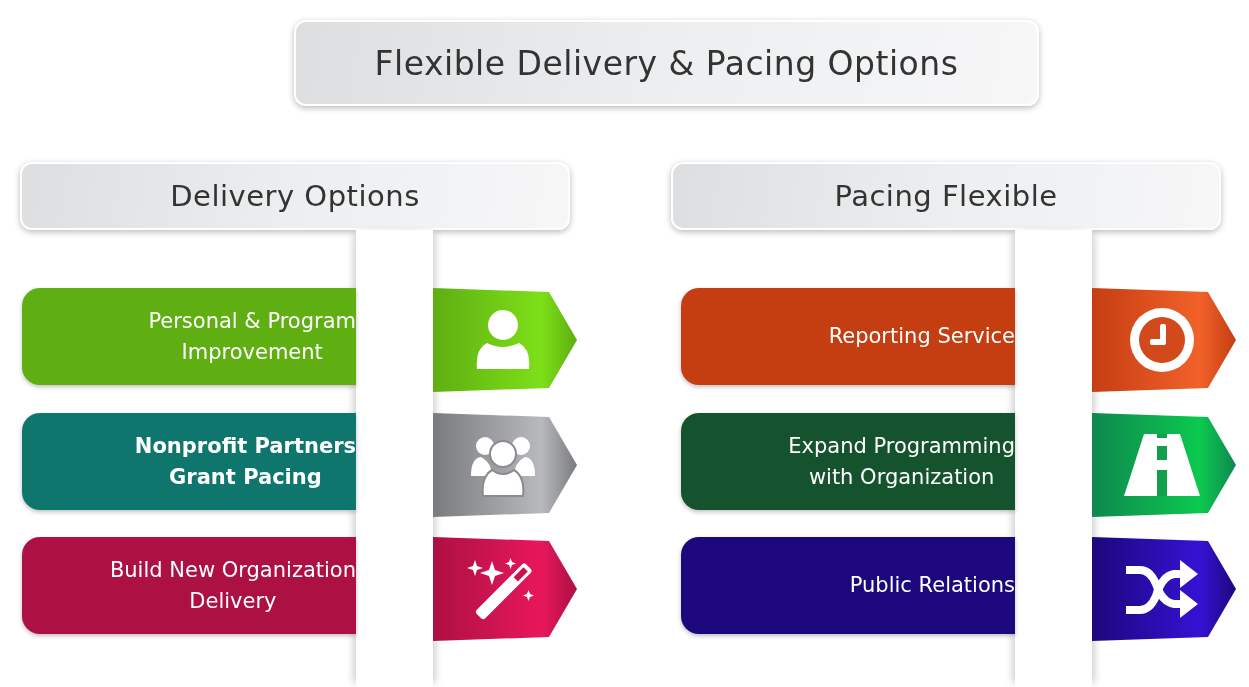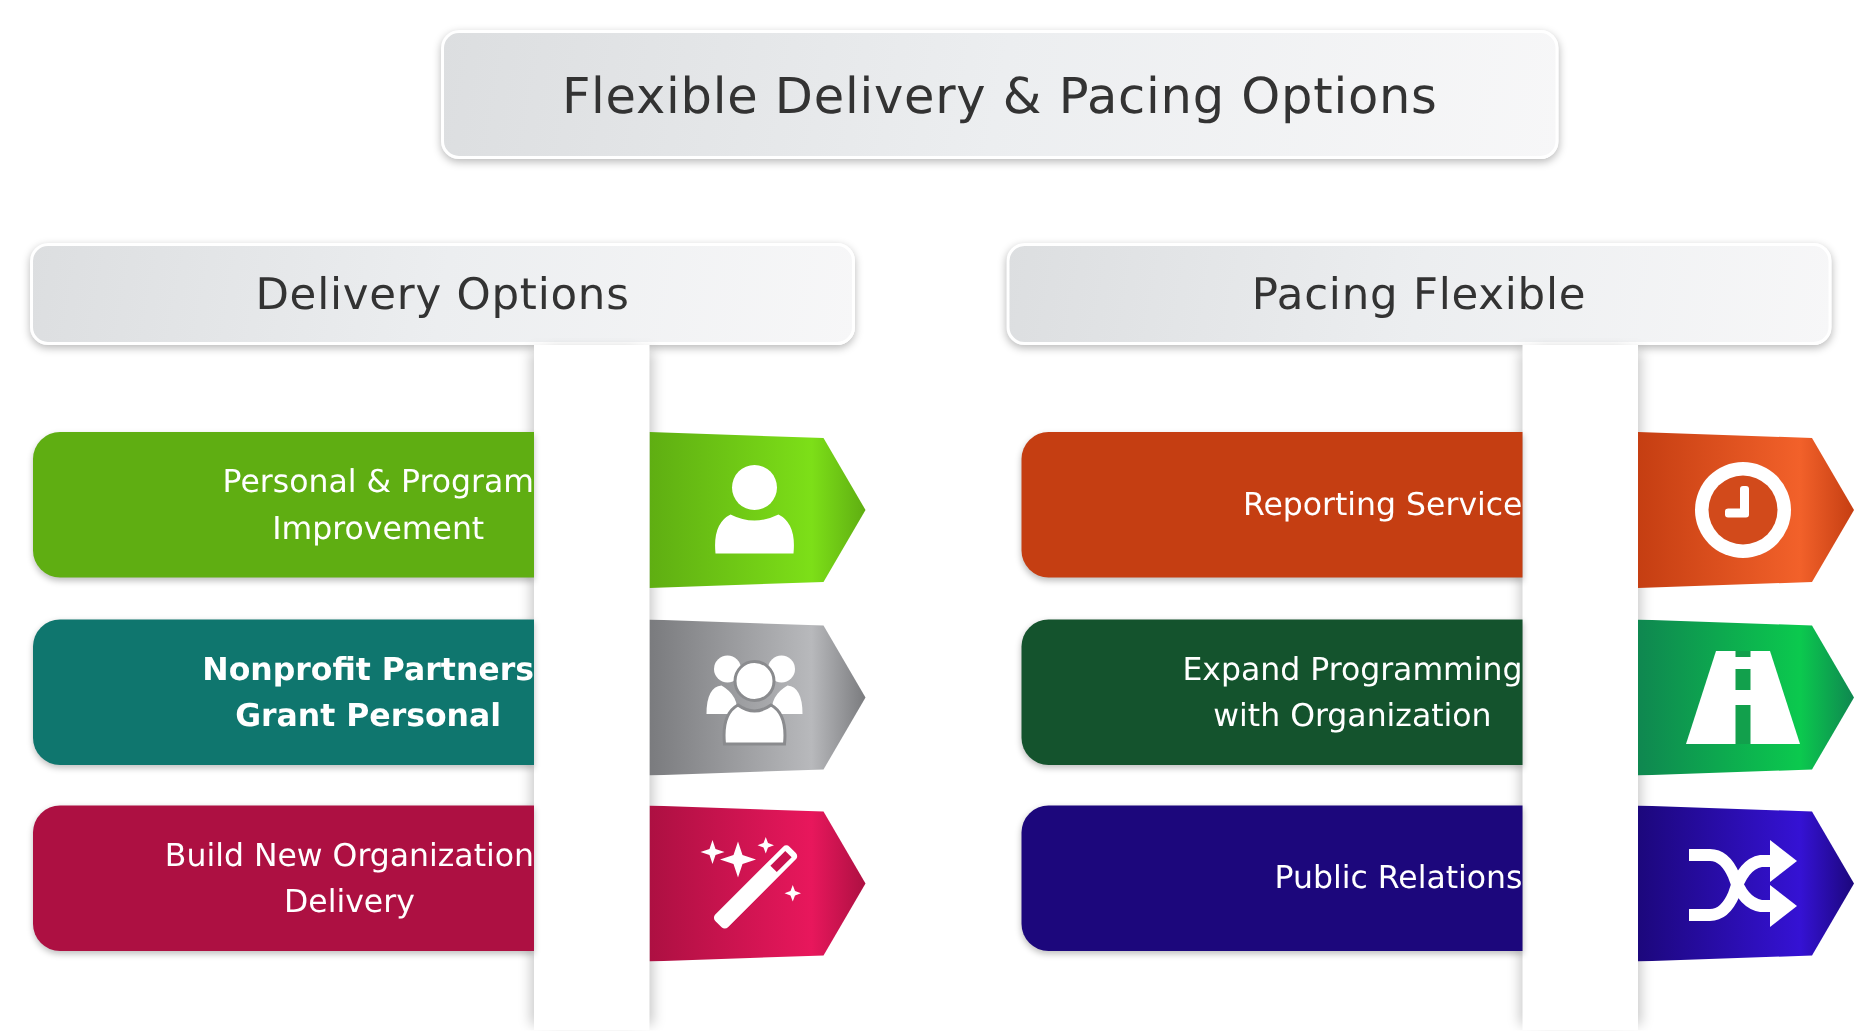--- a/index.html
+++ b/index.html
@@ -54,21 +54,21 @@
         <path d="M0 0 L116 4 L144 52 L116 100 L0 104 Z" fill="url(#g00)"></path>
       </svg>
       <div class="ico"><svg viewBox="0 0 80 70">
           <circle cx="40" cy="20" r="15" fill="#fff"></circle>
           <path d="M14 64 Q12 44 24 38 Q40 46 56 38 Q68 44 66 64 Z" fill="#fff"></path>
         </svg></div>
     </div>
     <div class="card" style="left: 22px; top: 413px; width: 334px; background: #0f766e; font-weight: bold;">
       <div>
         <div>Nonprofit Partners</div>
-        <div>Grant Personal</div>
+        <div>Grant Pacing</div>
       </div>
     </div>
     <div class="tab" style="left: 433px; top: 413px;">
       <svg class="bg" viewBox="0 0 145 104">
         <defs>
           <linearGradient id="g01" x1="0" x2="1" y1="0" y2="0">
           <stop offset="0" stop-color="#7a7b7e"></stop>
             <stop offset="0.75" stop-color="#b8b9bc"></stop>
             <stop offset="1" stop-color="#7a7b7e"></stop>
         </linearGradient>

